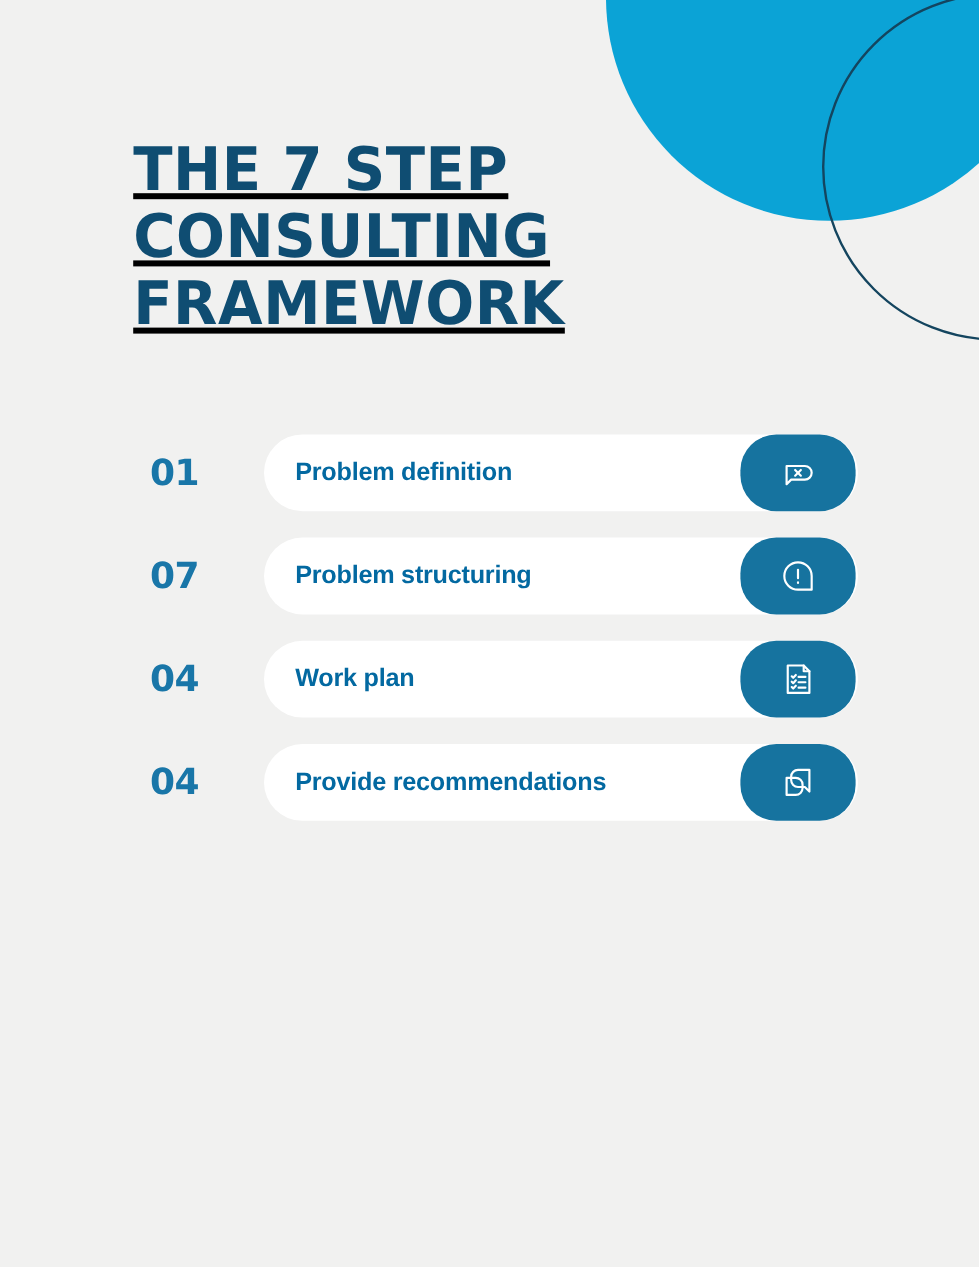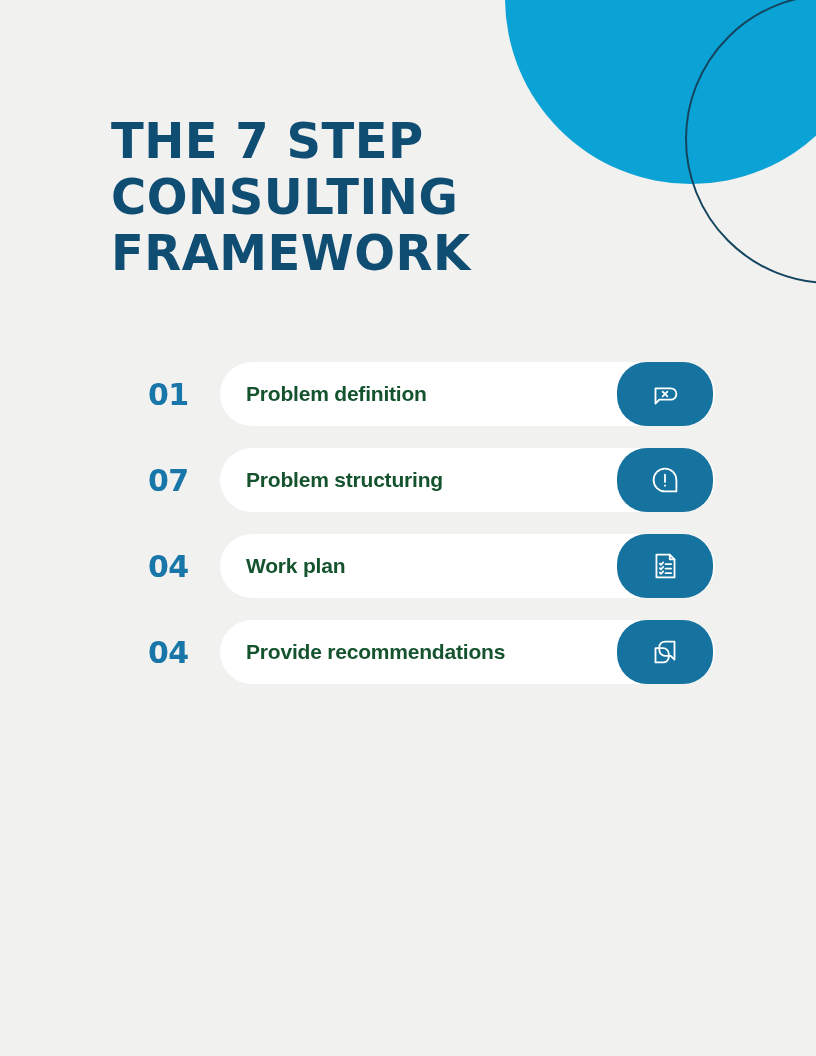--- a/index.html
+++ b/index.html
@@ -50,20 +50,21 @@
     background: transparent;
   }
 
   
   .title-block {
     position: absolute;
     left: 111px;
     top: 113px;
     width: 470px;
     z-index: 3;
+    text-decoration: underline;
   }
   .poster-title {
     margin: 0;
     color: #0f4d72;
     font-family: "DejaVu Sans", sans-serif;
     font-weight: 700;
     font-size: 50px;
     line-height: 56px;
     letter-spacing: 0.5px;
     text-transform: uppercase;
@@ -83,21 +84,21 @@
   .step-row {
     position: relative;
     height: 64px;
     margin-bottom: 22px;
   }
   .step-row:last-child {
     margin-bottom: 0;
   }
   .step-number {
     position: absolute;
-    left: 148px;
+    left: 125px;
     top: 0;
     width: 74px;
     height: 64px;
     display: flex;
     align-items: center;
     color: #1976a8;
     font-family: "DejaVu Sans", sans-serif;
     font-weight: 700;
     font-size: 30px;
     letter-spacing: -0.5px;
@@ -112,21 +113,21 @@
     border-radius: 32px;
     box-sizing: border-box;
   }
   .step-label {
     position: absolute;
     left: 246px;
     top: 0;
     height: 64px;
     display: flex;
     align-items: center;
-    color: #14532d;
+    color: #0369a1;
     font-family: "Liberation Sans", sans-serif;
     font-weight: 600;
     font-size: 21px;
     letter-spacing: -0.2px;
     white-space: nowrap;
   }
   .step-badge {
     position: absolute;
     left: 617px;
     top: 0;

